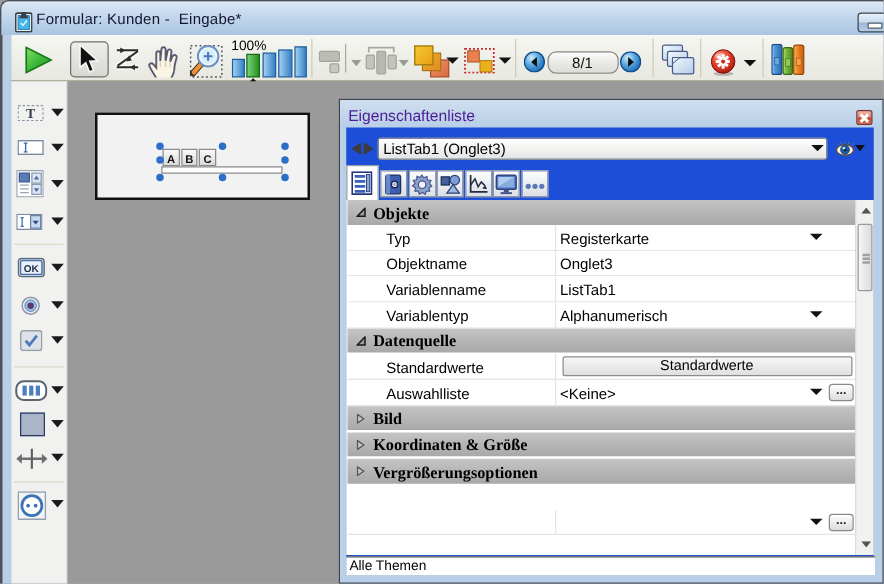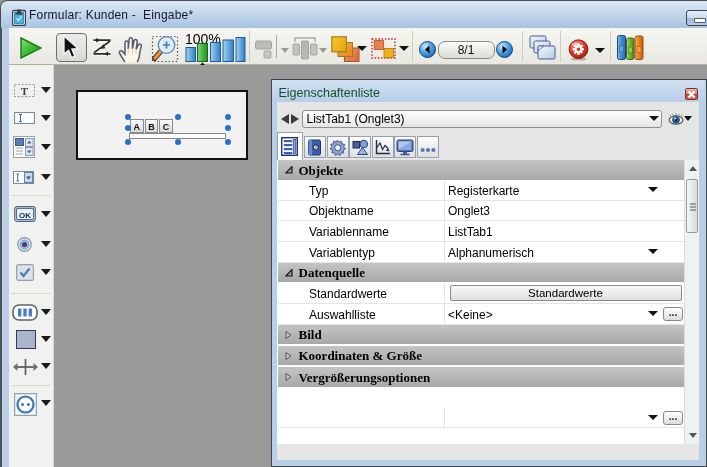--- a/index.html
+++ b/index.html
@@ -25,24 +25,24 @@
   border-bottom:1px solid #b2af9c; }
 
 #palette { left:9px; top:65px; width:45px; height:402px; background:#f1f1ef; border-right:1px solid #d9d9d1; }
 
 #canvas { left:54px; top:65px; width:653px; height:402px; background:#9a9a9a; }
 
 #formrect { left:76px; top:90px; width:172px; height:70px; background:#f2f2f2; border:2px solid #111; }
 
 
 #panel { left:270.5px; top:78.5px; width:436.5px; height:388.5px; background:#b9cfe8; border:1.5px solid #3f434b; }
-#panel-title { left:7px; top:6px; font-size:12.5px; color:#14532d; }
+#panel-title { left:7px; top:6px; font-size:12.5px; color:#4c1d95; }
 #panel-close { left:413px; top:8px; width:13px; height:12px; border:1px solid #7c3030; border-radius:2px;
   background:linear-gradient(#f2b5a5,#e08571 45%,#c8442c 55%,#d96a4f); text-align:center; }
-#panel-inner { left:5px; top:22px; width:422.5px; height:358.5px; background:#e5e5e5; }
+#panel-inner { left:5px; top:22px; width:422.5px; height:358.5px; background:#1d4ed8; }
 
 
 .hdr { position:absolute; left:1px; width:408px; height:19.5px;
   background:linear-gradient(#c4c4c4,#a8a8a8); color:#000; font-weight:bold; font-size:13px; }
 .hdr span { position:absolute; left:21px; top:2.5px;font-family:Liberation Serif, serif; }
 .row { position:absolute; left:1px; width:408px; height:20.5px; background:#fff; border-bottom:1px solid #e4e4e4; font-size:12px; color:#000; }
 .row .lab { position:absolute; left:31.5px; top:3.5px; }
 .row .val { position:absolute; left:170.5px; top:3.5px; }
 .coldiv { position:absolute; left:166.5px; top:0; width:1px; height:100%; background:#e4e4e4; }
 .dd { position:absolute; width:0; height:0; border-left:5px solid transparent; border-right:5px solid transparent; border-top:5.5px solid #111; }
@@ -134,21 +134,21 @@
     <path d="M10 12 L10 16 M13.9 12 L13.9 16.5 M17.2 13 L17.2 16.5" stroke="#d8d0b0" stroke-width="1" fill="none"></path>
   </svg>
   <svg class="abs" style="left:150px;top:33px" width="30" height="30" viewBox="0 0 30 30">
     <rect x="2.5" y="3.5" width="25" height="25" fill="none" stroke="#4a4f5a" stroke-width="1.2" stroke-dasharray="1.4 2.2"></rect>
     <line x1="12" y1="17" x2="4.5" y2="25.5" stroke="#3a2a10" stroke-width="5" stroke-linecap="round"></line>
     <line x1="12" y1="17" x2="5" y2="25" stroke="#e8923a" stroke-width="3.4" stroke-linecap="round"></line>
     <circle cx="16.5" cy="12" r="8.2" fill="#eef6fd" stroke="#6a90c0" stroke-width="1.6"></circle>
     <circle cx="16.5" cy="12" r="6" fill="#d8ecfa"></circle>
     <path d="M16.5 8.5 L16.5 15.5 M13 12 L20 12" stroke="#4a7ab8" stroke-width="1.7"></path>
   </svg>
-  <div class="abs" style="left:185px;top:31px;width:34px;height:11px;font-size:14px;color:#000;font-family:'Liberation Sans',sans-serif">100%</div>
+  <div class="abs" style="left:185px;top:31px;width:34px;height:11px;font-size:11px;color:#000;font-family:'Liberation Sans',sans-serif">100%</div>
   <svg class="abs" style="left:185px;top:36px" width="62" height="30" viewBox="0 0 62 30">
     <defs>
       <linearGradient id="gbarb" x1="0" y1="0" x2="1" y2="0">
           <stop offset="0" stop-color="#a8d2f0"></stop>
           <stop offset="1" stop-color="#2f7fc4"></stop>
         </linearGradient>
       <linearGradient id="gbarg" x1="0" y1="0" x2="1" y2="0">
           <stop offset="0" stop-color="#7ed47e"></stop>
           <stop offset="1" stop-color="#1f8f1f"></stop>
         </linearGradient>
@@ -528,14 +528,15 @@
     <div id="sbar" class="abs">
       <svg class="abs" style="left:4px;top:5.5px" width="8" height="5" viewBox="0 0 8 5">
           <path d="M4 0 L8 5 L0 5 Z" fill="#555"></path>
         </svg>
       <div id="sthumb"></div>
       <svg class="abs" style="left:4px;top:272.5px" width="8" height="5" viewBox="0 0 8 5">
           <path d="M4 5 L8 0 L0 0 Z" fill="#555"></path>
         </svg>
     </div>
 
+    <div id="themebar" class="abs">Alle Themen</div>
   </div>
 </div>
 
 </body></html>

